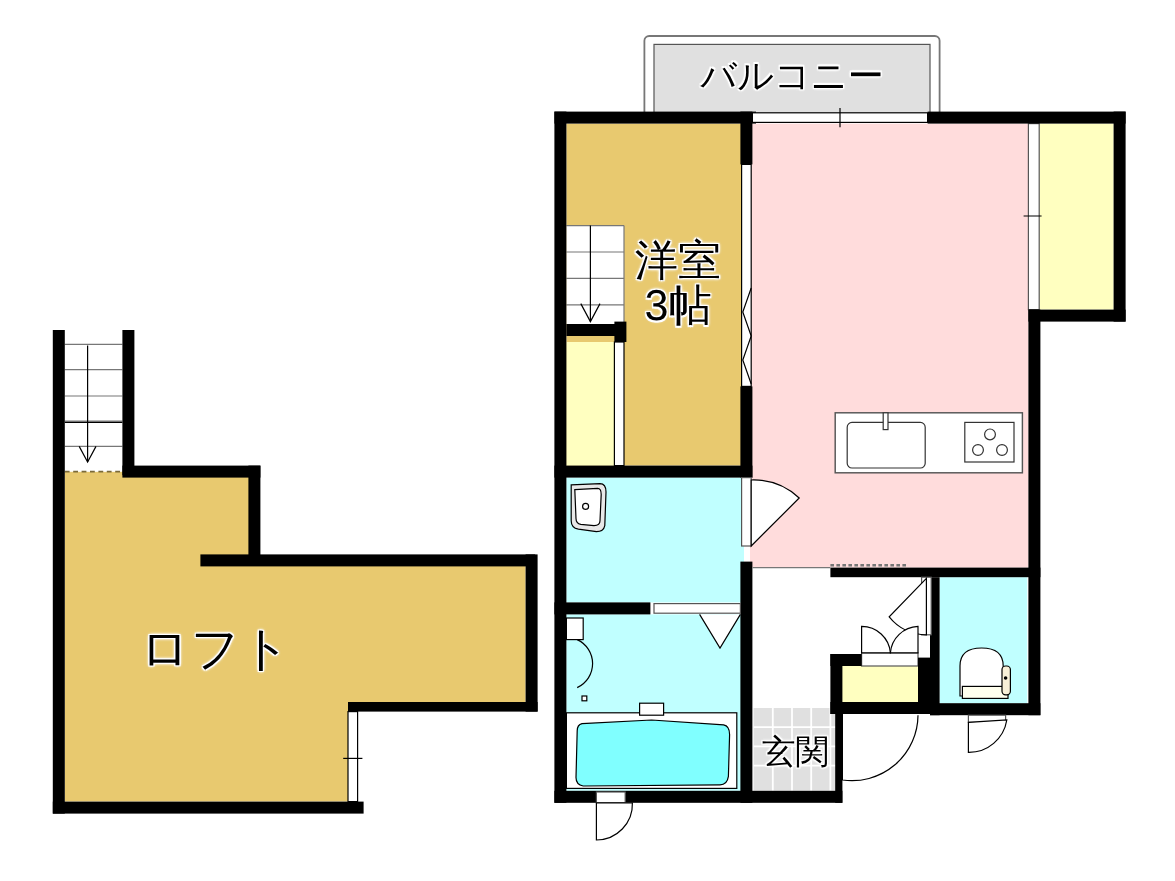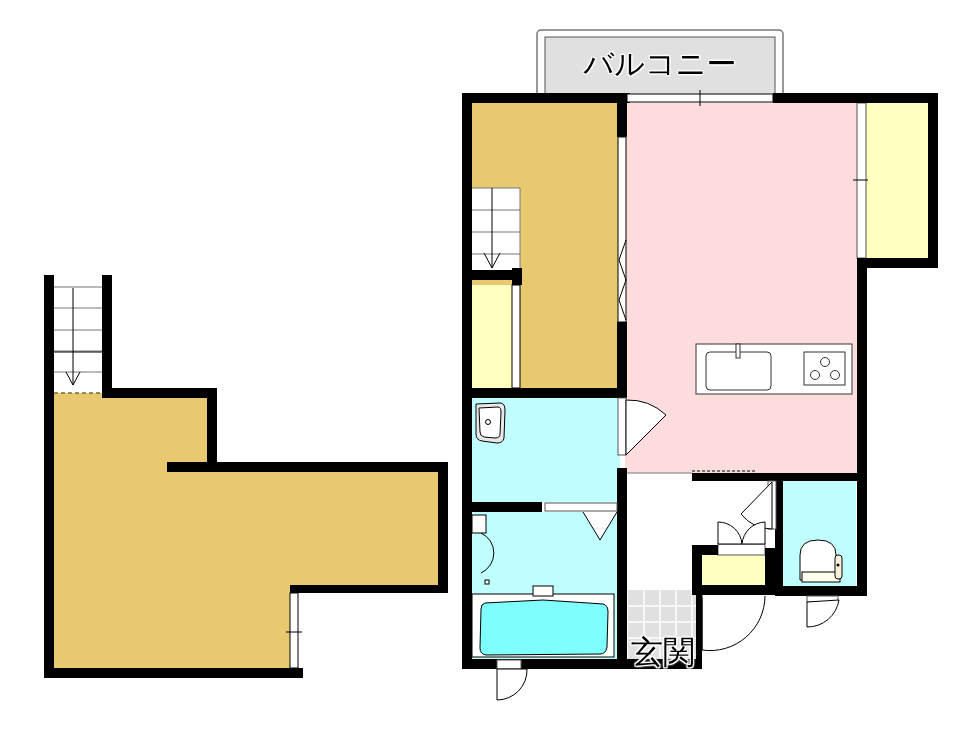--- a/index.html
+++ b/index.html
@@ -223,21 +223,26 @@
     <rect x="290" y="593" width="8" height="75" fill="#ffffff" stroke="#000" stroke-width="1"></rect>
     <line x1="286" y1="632" x2="302" y2="632" stroke="#000" stroke-width="1"></line>
   </g>
 </svg>
 
 
 <div class="label small" style="left:545px; top:48px; width:230px; font-size:30px;">
   <span>バルコニー</span>
 </div>
 
+<div class="label mid" style="left:500px; top:198px; width:130px;">
+  <span>洋室</span>
+  <span>3帖</span>
+</div>
 
 
 <div class="label big" style="left:95px; top:520px; width:170px;">
-</div>
-
-<div class="label" style="left:626px; top:636px; width:74px; font-size:32px;">
+  <span>ロフト</span>
+</div>
+
+<div class="label" style="left:626px; top:612px; width:74px; font-size:28px;">
   <span>玄関</span>
 </div>
 </div>
 
 </body></html>

